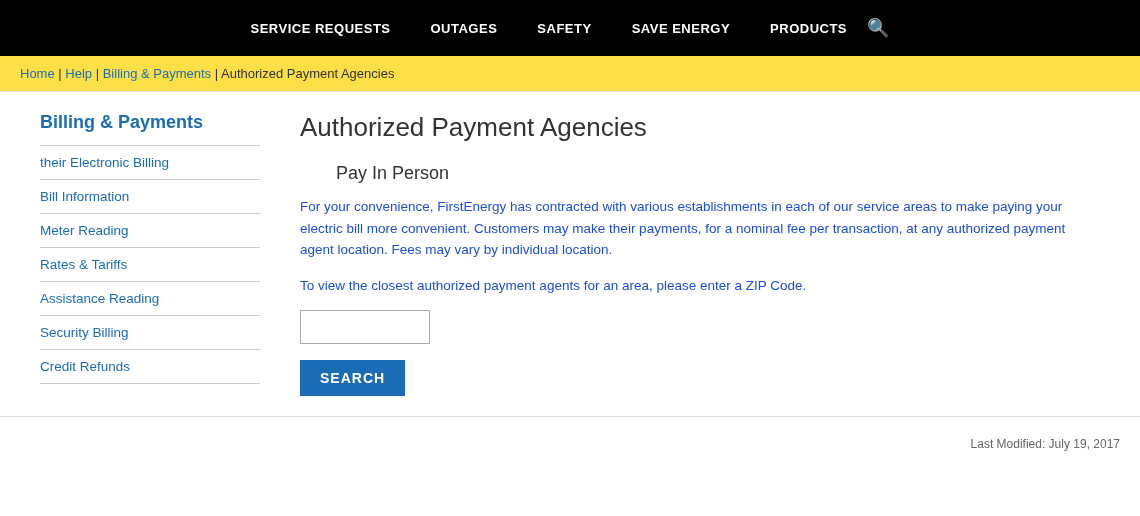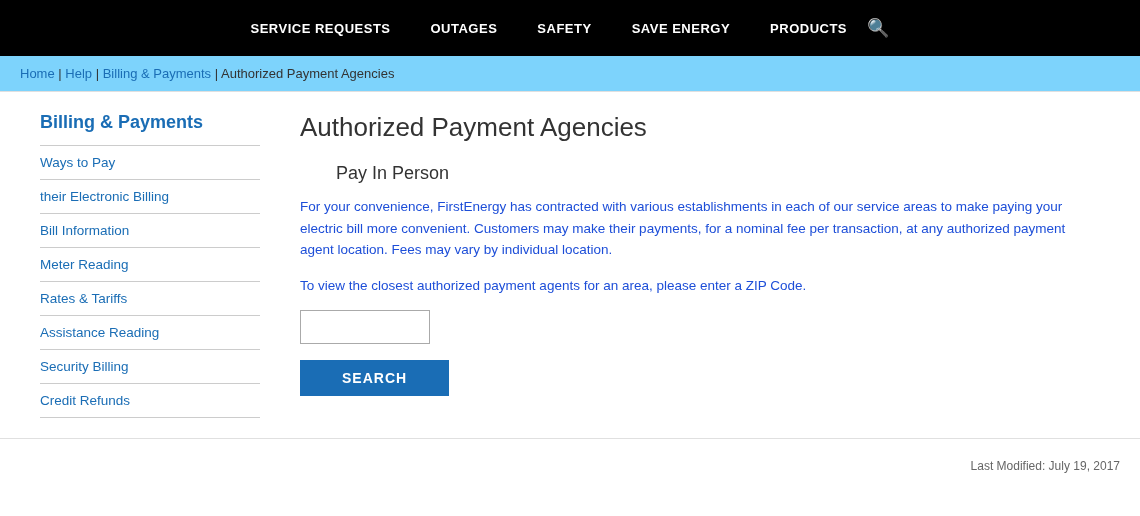--- a/index.html
+++ b/index.html
@@ -33,21 +33,21 @@
       font-size: 18px;
       cursor: pointer;
       margin-left: 20px;
     }
 
     
     .breadcrumb {
       padding: 10px 20px;
       font-size: 13px;
       border-bottom: 1px solid #e0e0e0;
-      background: #7dd3fc;
+      background: #fde047;
     }
     .breadcrumb a {
       color: #1a6db5;
       text-decoration: none;
     }
     .breadcrumb span { color: #333; }
 
     
     .main-container {
       display: flex;
@@ -119,21 +119,21 @@
       border: 1px solid #aaa;
       padding: 4px 8px;
       font-size: 14px;
       margin-bottom: 16px;
       outline: none;
     }
     .search-button {
       background: #1a6db5;
       color: #fff;
       border: none;
-      padding: 10px 42px;
+      padding: 10px 20px;
       font-size: 14px;
       font-weight: bold;
       letter-spacing: 1px;
       cursor: pointer;
       text-transform: uppercase;
     }
 
     
     .footer-note {
       text-align: right;
@@ -177,23 +177,20 @@
   <span> |  </span>
   <span>Authorized Payment Agencies</span>
 </div>
 
 <div class="main-container">
 
   <aside class="sidebar">
     <div class="sidebar-title">Billing &amp; Payments</div>
     <ul class="sidebar-nav">
       <li>
-        <a href="#">Ways to Pay</a>
-      </li>
-      <li>
         <a href="#">their Electronic Billing</a>
       </li>
       <li>
         <a href="#">Bill Information</a>
       </li>
       <li>
         <a href="#">Meter Reading</a>
       </li>
       <li>
         <a href="#">Rates &amp; Tariffs</a>

